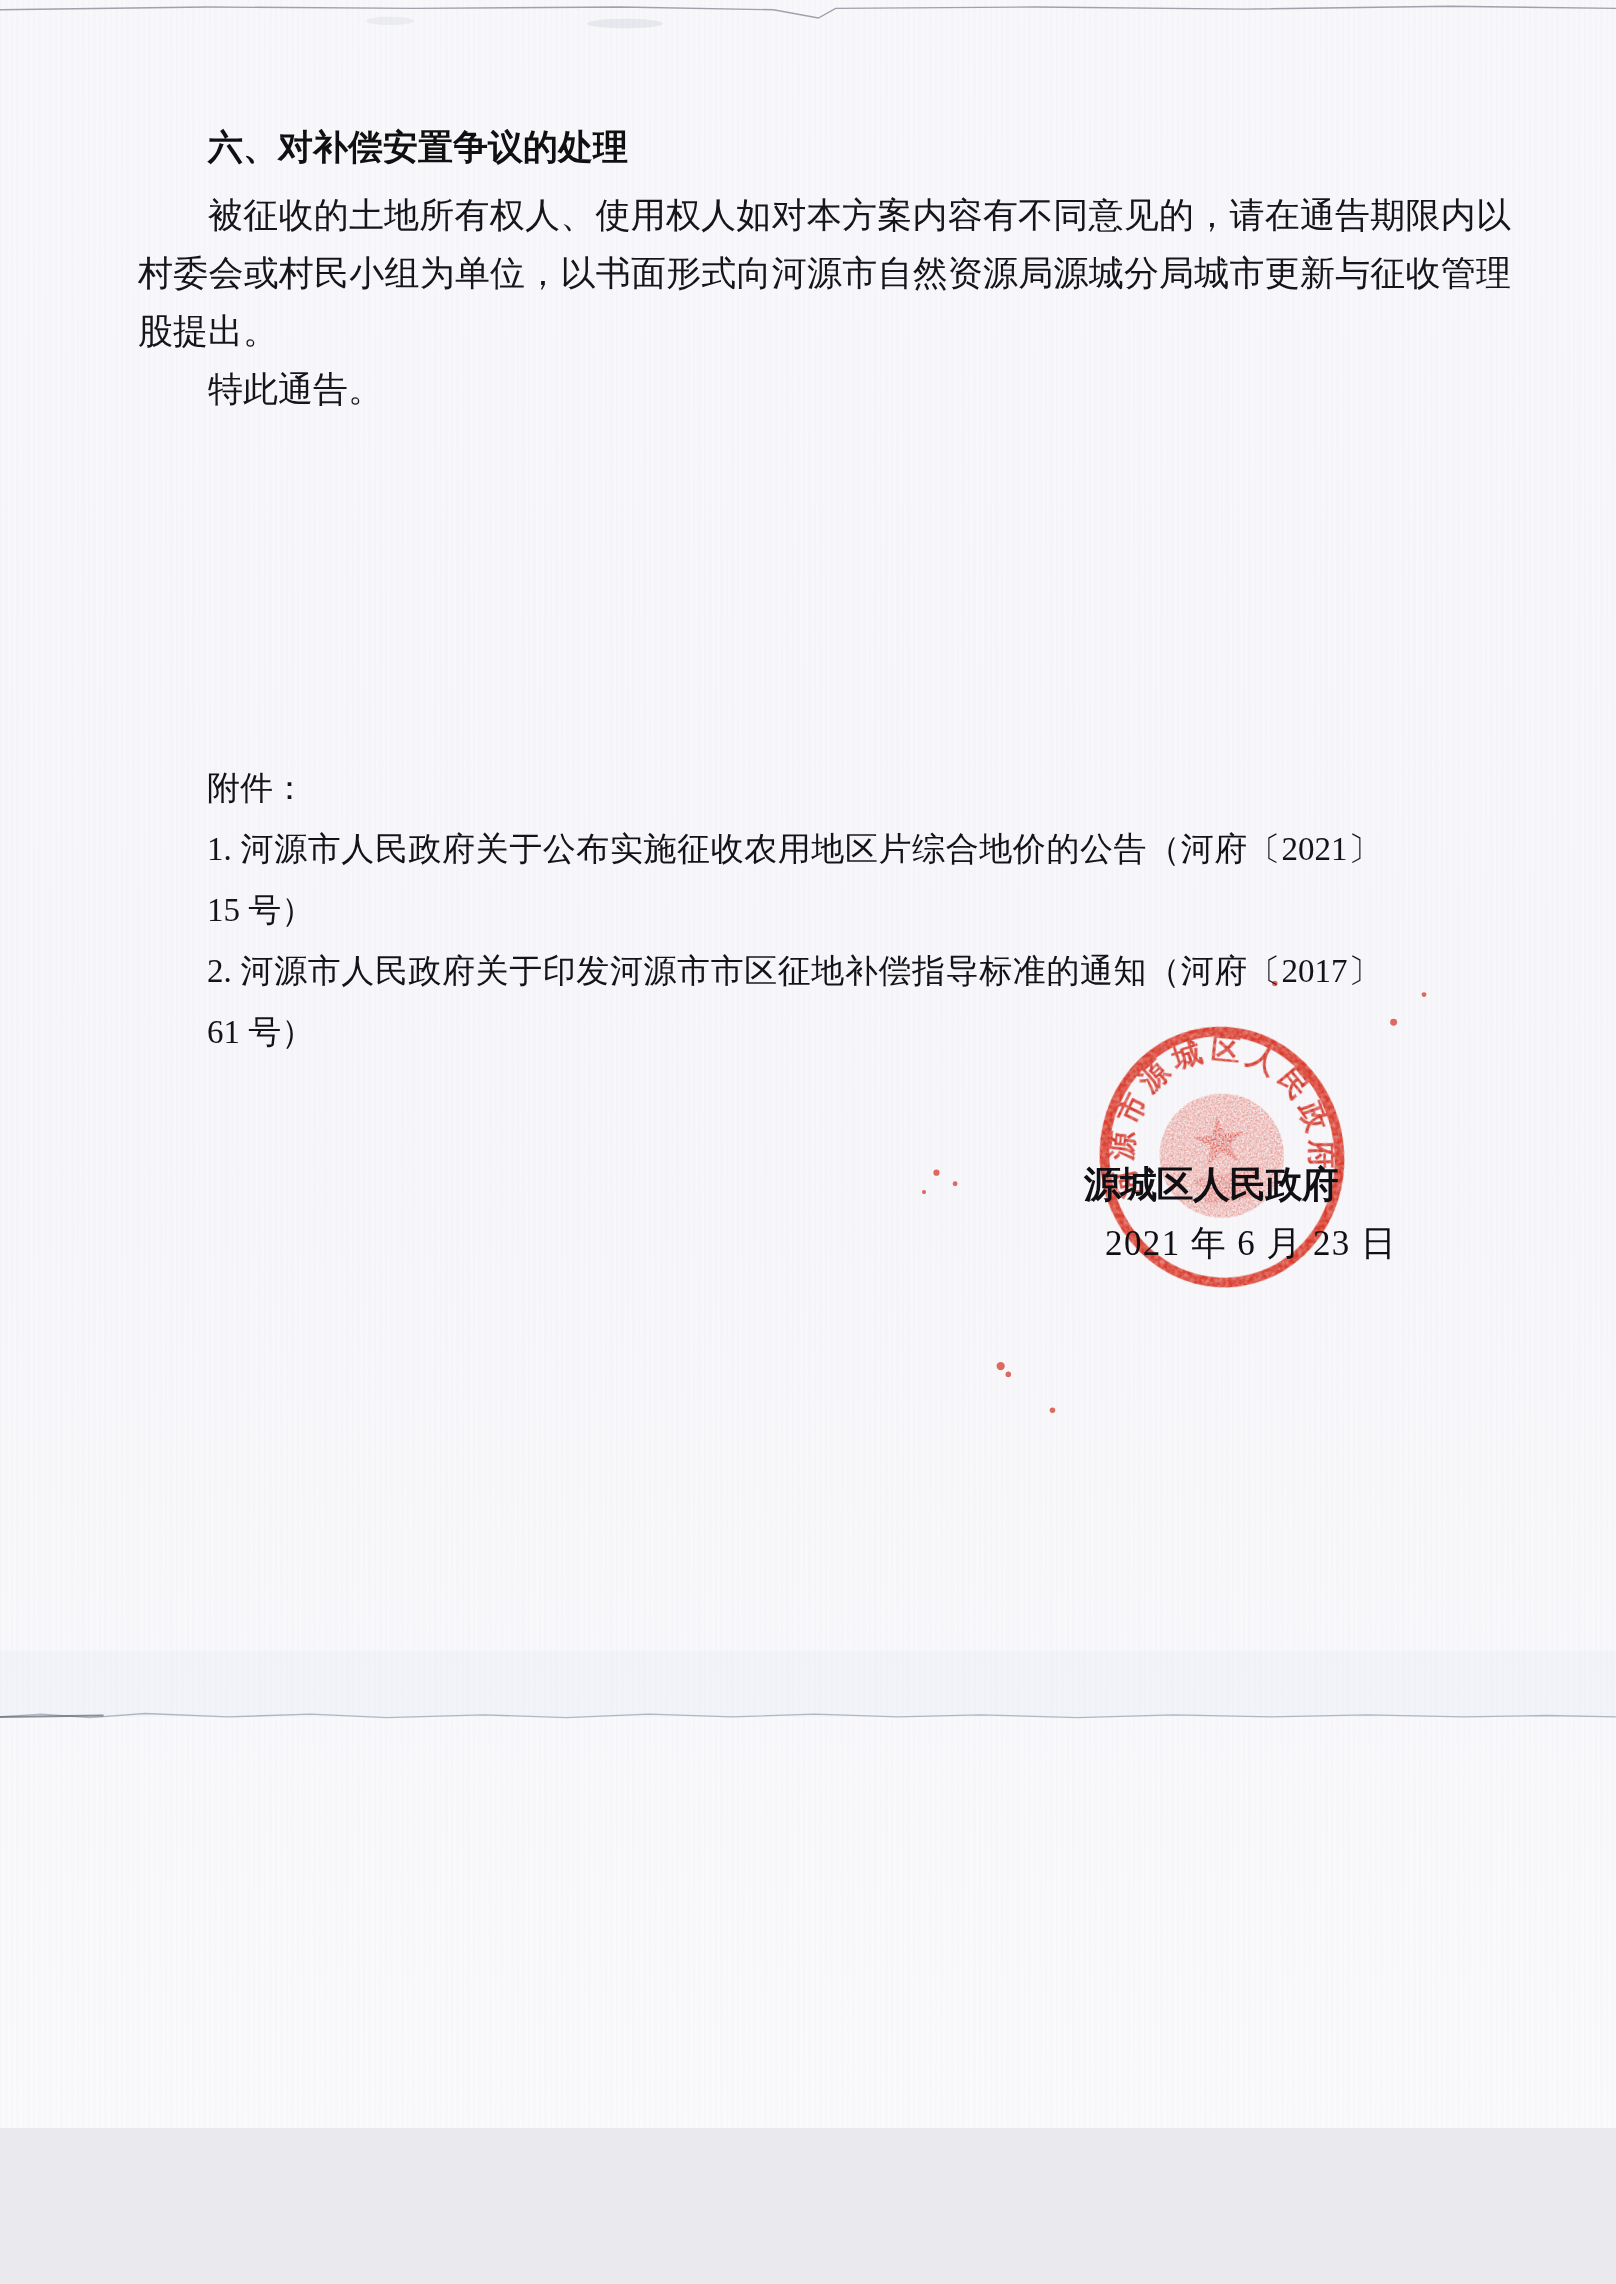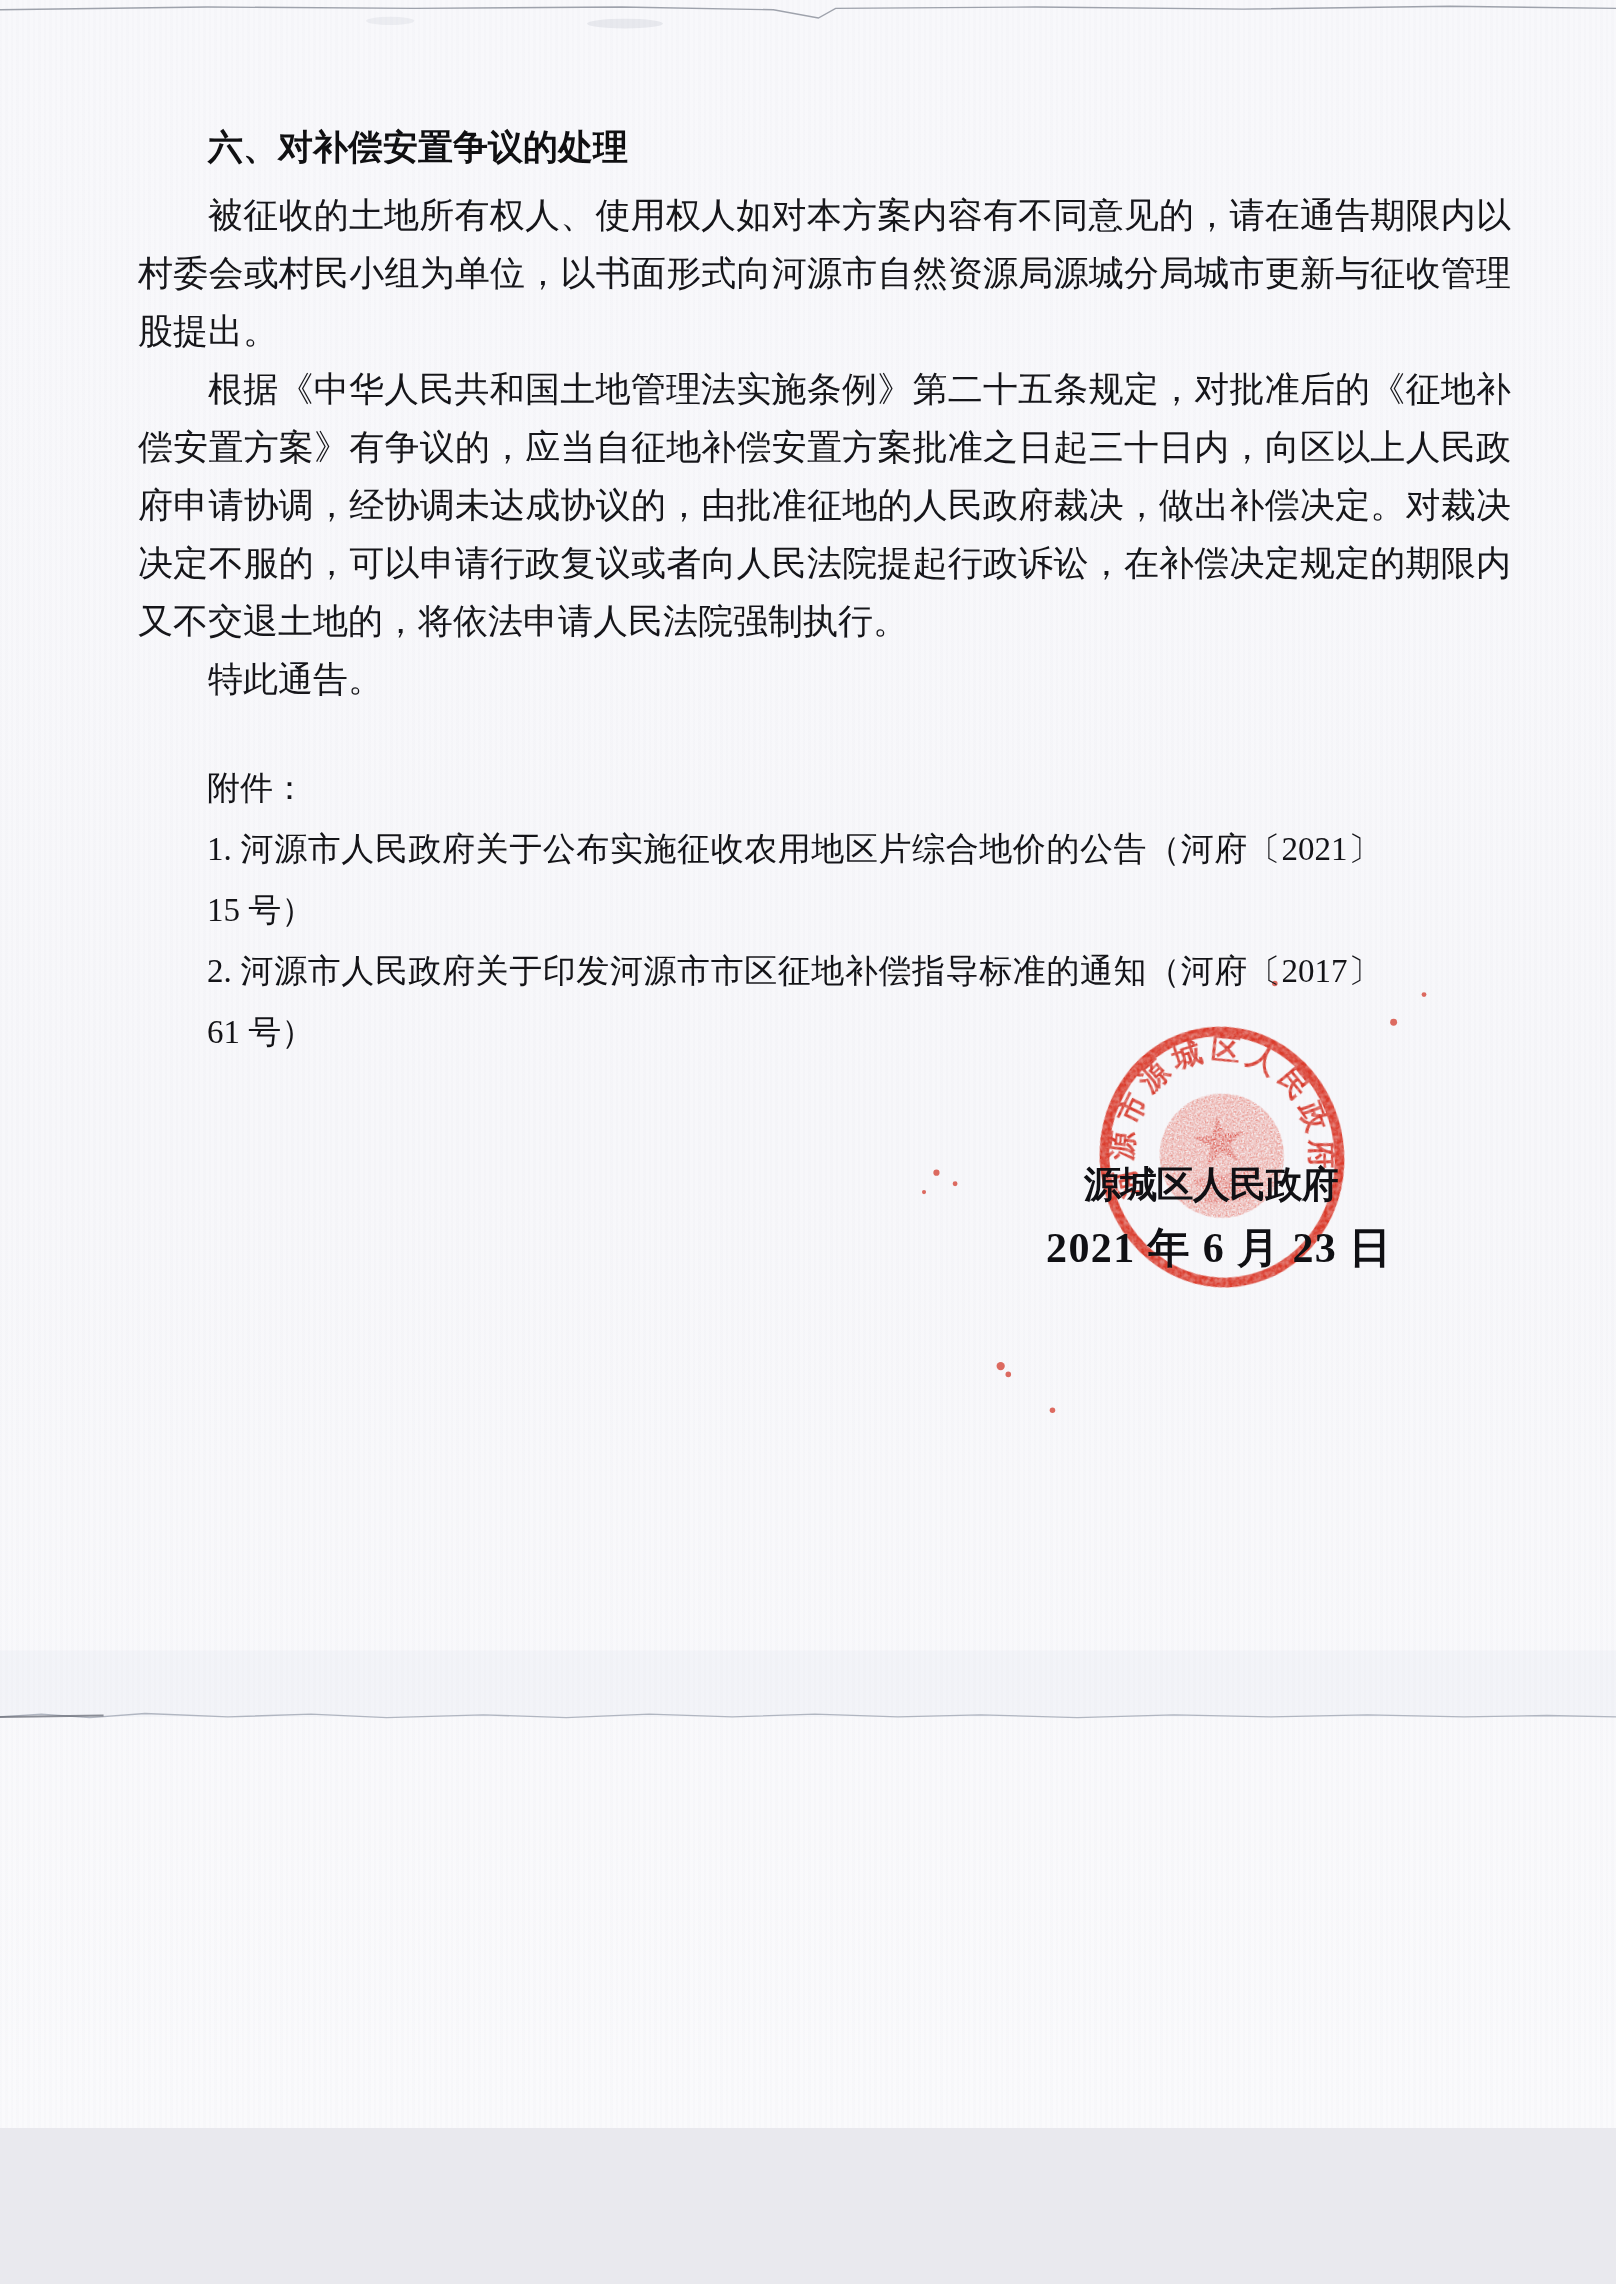--- a/index.html
+++ b/index.html
@@ -34,22 +34,22 @@
   }
   .att-label{flex:0 0 auto;white-space:nowrap;}
   .att-items{flex:0 0 auto;width:1174px;}
   .att-item{margin:0;text-align:justify;}
   .signature{
     position:absolute;left:1084px;top:1160px;
     font-size:37px;font-weight:600;letter-spacing:-0.7px;color:#101014;
     white-space:nowrap;z-index:5;
   }
   .sig-date{
-    position:absolute;left:1046px;top:1220px;
-    font-size:42px;font-weight:700;letter-spacing:1.4px;color:#101014;
+    position:absolute;left:1105px;top:1220px;
+    font-size:35px;font-weight:400;letter-spacing:1.4px;color:#101014;
     white-space:nowrap;z-index:5;
   }
   .seal{position:absolute;left:1077px;top:1005px;width:290px;height:304px;z-index:4;}
   .page-number{
     position:absolute;left:0;top:2136px;width:1616px;
     text-align:center;font-size:30px;color:#2a2a2e;
   }
 </style>
 </head>
 <body>
@@ -73,21 +73,20 @@
       <circle cx="1356" cy="1698" r="4.5"></circle>
       <circle cx="1383" cy="1714" r="3.5"></circle>
       <circle cx="1338" cy="1726" r="3"></circle>
       <circle cx="1524" cy="2042" r="4"></circle>
     </g>
   </svg>
 
   <div class="content">
     <p class="doc-heading">六、对补偿安置争议的处理</p>
     <p class="body-p first">被征收的土地所有权人、使用权人如对本方案内容有不同意见的，请在通告期限内以村委会或村民小组为单位，以书面形式向河源市自然资源局源城分局城市更新与征收管理股提出。</p>
-    <p class="body-p">根据《中华人民共和国土地管理法实施条例》第二十五条规定，对批准后的《征地补偿安置方案》有争议的，应当自征地补偿安置方案批准之日起三十日内，向区以上人民政府申请协调，经协调未达成协议的，由批准征地的人民政府裁决，做出补偿决定。对裁决决定不服的，可以申请行政复议或者向人民法院提起行政诉讼，在补偿决定规定的期限内又不交退土地的，将依法申请人民法院强制执行。</p>
     <p class="body-p">特此通告。</p>
   </div>
 
   <div class="attachments">
     <span class="att-label">附件：</span>
     <div class="att-items">
       <p class="att-item">1. 河源市人民政府关于公布实施征收农用地区片综合地价的公告（河府〔2021〕15 号）</p>
       <p class="att-item">2. 河源市人民政府关于印发河源市市区征地补偿指导标准的通知（河府〔2017〕61 号）</p>
     </div>
   </div>

